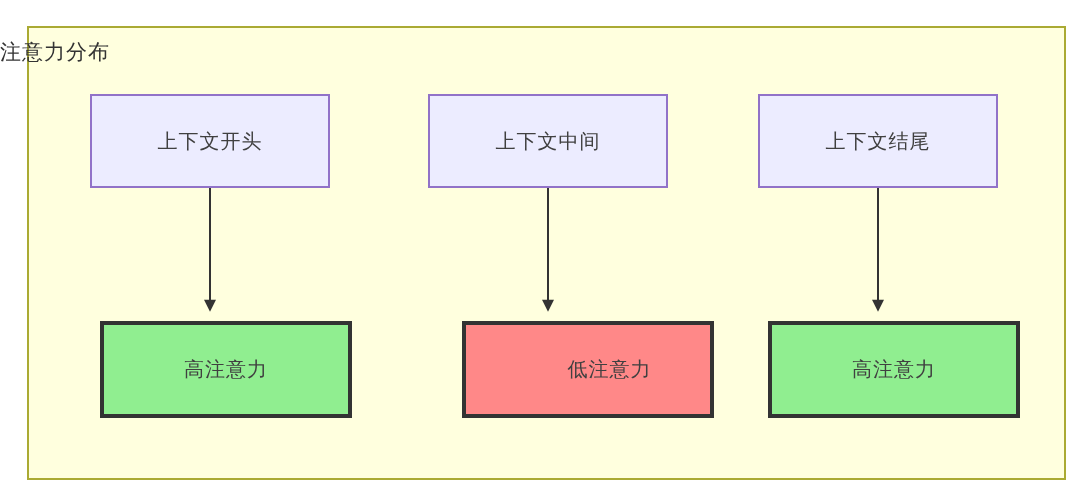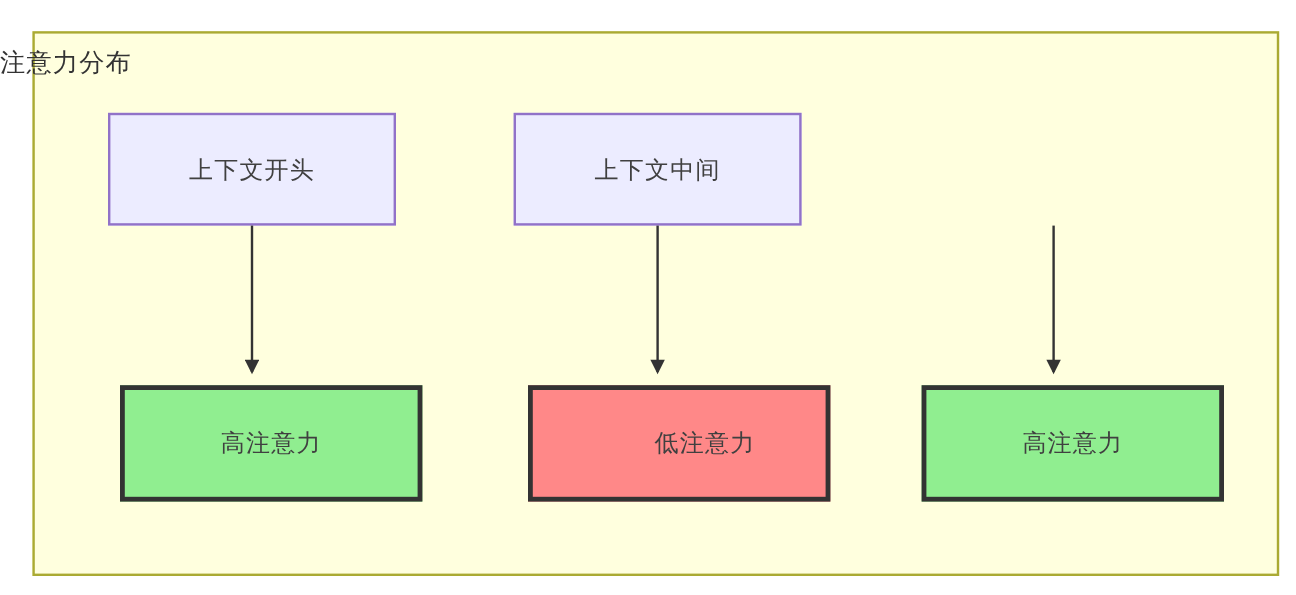--- a/index.html
+++ b/index.html
@@ -54,40 +54,41 @@
   .bottom-node {
     top: 321px;
     width: 252px;
     height: 97px;
     border: 4px solid #333333;
   }
   .top-c1 { left: 90px; }
   .top-c2 { left: 428px; }
   .top-c3 { left: 758px; }
   .bot-c1 { left: 100px; }
-  .bot-c2 { left: 440px; padding-left: 43px; }
+  .bot-c2 { left: 462px; padding-left: 43px; }
   .bot-c3 { left: 768px; }
   .edges {
     position: absolute;
     left: 0;
     top: 0;
     pointer-events: none;
   }
 </style>
 </head>
 <body>
 
 <div class="stage">
 
   <div class="frame" style="background: rgb(255, 255, 222); border-color: rgb(170, 170, 51);"></div>
 
   <div class="diagram-title">注意力分布</div>
 
   <div class="node top-node top-c1" style="background: rgb(236, 236, 255); border-color: rgb(145, 114, 200);">上下文开头</div>
   <div class="node top-node top-c2" style="background: rgb(236, 236, 255); border-color: rgb(145, 114, 200);">上下文中间</div>
+  <div class="node top-node top-c3" style="background: rgb(236, 236, 255); border-color: rgb(145, 114, 200);">上下文结尾</div>
 
   <svg class="edges" width="1080" height="496" viewBox="0 0 1080 496">
     <defs>
       <marker id="arrowhead" viewBox="0 0 10 10" refX="8.5" refY="5" markerWidth="13" markerHeight="12" markerUnits="userSpaceOnUse" orient="auto">
         <path d="M0,0 L10,5 L0,10 z" class="arrow-fill" fill="#333333"></path>
       </marker>
     </defs>
     <line class="edge-line" x1="210" y1="188" x2="210" y2="310" marker-end="url(#arrowhead)" stroke="#333333" stroke-width="2"></line>
     <line class="edge-line" x1="548" y1="188" x2="548" y2="310" marker-end="url(#arrowhead)" stroke="#333333" stroke-width="2"></line>
     <line class="edge-line" x1="878" y1="188" x2="878" y2="310" marker-end="url(#arrowhead)" stroke="#333333" stroke-width="2"></line>

